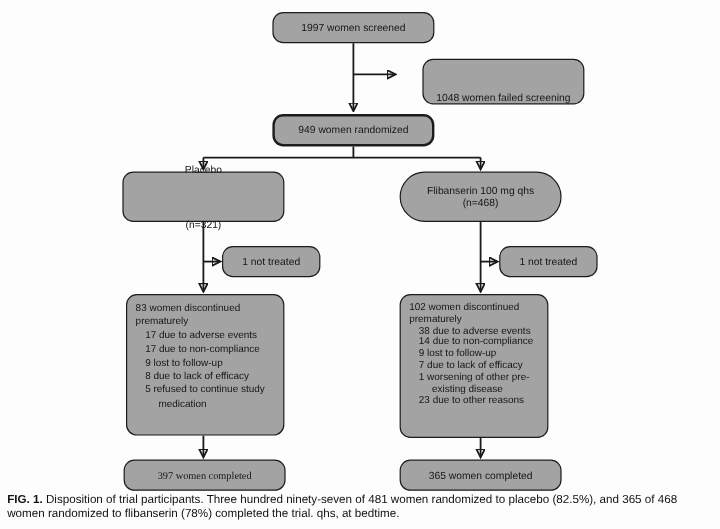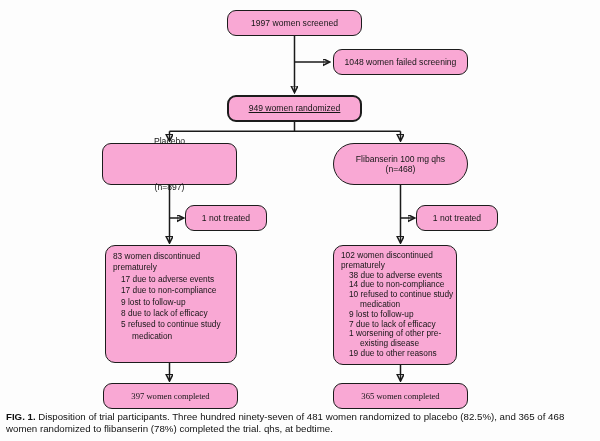--- a/index.html
+++ b/index.html
@@ -11,58 +11,57 @@
     background: #fdfdfd;
     font-family: "Liberation Sans", sans-serif;
     color: #161616;
     overflow: hidden;
   }
   svg.connectors { position: absolute; left: 0; top: 0; }
   svg.connectors line, svg.connectors path { stroke: #1a1a1a; stroke-width: 1.5; fill: none; }
 
   .box {
     position: absolute;
-    background: #f9a8d4;
+    background: #a3a3a3;
     border: 1.6px solid #1c1c1c;
     border-radius: 9px;
     display: flex;
     flex-direction: column;
     align-items: center;
     justify-content: center;
     text-align: center;
     font-size: 8.6px;
     line-height: 10.5px;
   }
   .box.list {
     display: block;
     text-align: left;
     padding: 5px 1px 3px 7px;
     font-size: 8.3px;
-    border-radius: 10px;
   }
   .list-left  { line-height: 11.4px; }
   .list-right { line-height: 9.8px; }
   .list .item {
     margin-left: 8px;
     padding-left: 11px;
     text-indent: -11px;
   }
 
   
   .b-screened      { left: 227px; top: 10px;  width: 135px; height: 26px; }
-  .b-failed        { left: 333px; top: 49px;  width: 135px; height: 26px; }
-  .b-randomized    { left: 227px; top: 95px;  width: 135px; height: 27px; border-width: 2px; text-decoration: underline; }
+  .b-failed        { left: 352px; top: 49px;  width: 135px; height: 38px; justify-content: flex-end; }
+  .b-randomized    { left: 227px; top: 95px;  width: 135px; height: 27px; border-width: 2px; }
   .b-placebo       { left: 102px; top: 143px; width: 135px; height: 42px; gap: 36px; }
   .b-flibanserin   { left: 333px; top: 143px; width: 135px; height: 42px; border-radius: 21px; }
   .b-pnt           { left: 185px; top: 205px; width: 82px;  height: 26px; }
   .b-fnt           { left: 416px; top: 205px; width: 82px;  height: 26px; }
   .b-pdisc         { left: 105px; top: 245px; width: 132px; height: 118px; }
   .b-fdisc         { left: 333px; top: 245px; width: 124px; height: 120px; }
   .b-pcomp         { left: 103px; top: 383px; width: 135px; height: 26px; font-family: Liberation Serif, serif; }
-  .b-fcomp         { left: 333px; top: 383px; width: 135px; height: 26px; font-family: Liberation Serif, serif; }
+  .b-fcomp         { left: 333px; top: 383px; width: 135px; height: 26px; }
 
   .caption {
     position: absolute;
     left: 6px;
     right: 5px;
     top: 411px;
     font-family: Liberation Sans, sans-serif;
     font-size: 9.7px;
     line-height: 11.6px;
     color: #111;
@@ -100,21 +99,21 @@
   <div class="box b-failed">
     <span>1048 women failed screening</span>
   </div>
 
   <div class="box b-randomized">
     <span>949 women randomized</span>
   </div>
 
   <div class="box b-placebo">
     <span>Placebo</span>
-    <span>(n=897)</span>
+    <span>(n=321)</span>
   </div>
 
   <div class="box b-flibanserin">
     <span>Flibanserin 100 mg qhs</span>
     <span>(n=468)</span>
   </div>
 
   <div class="box b-pnt">
     <span>1 not treated</span>
   </div>
@@ -129,25 +128,24 @@
     <div class="item">17 due to non-compliance</div>
     <div class="item">9 lost to follow-up</div>
     <div class="item">8 due to lack of efficacy</div>
     <div class="item">5 refused to continue study medication</div>
   </div>
 
   <div class="box list list-right b-fdisc">
     <div class="title">102 women discontinued prematurely</div>
     <div class="item">38 due to adverse events</div>
     <div class="item">14 due to non-compliance</div>
-    <div class="item">10 refused to continue study medication</div>
     <div class="item">9 lost to follow-up</div>
     <div class="item">7 due to lack of efficacy</div>
     <div class="item">1 worsening of other pre-existing disease</div>
-    <div class="item">19 due to other reasons</div>
+    <div class="item">23 due to other reasons</div>
   </div>
 
   <div class="box b-pcomp">
     <span>397 women completed</span>
   </div>
 
   <div class="box b-fcomp">
     <span>365 women completed</span>
   </div>
 

